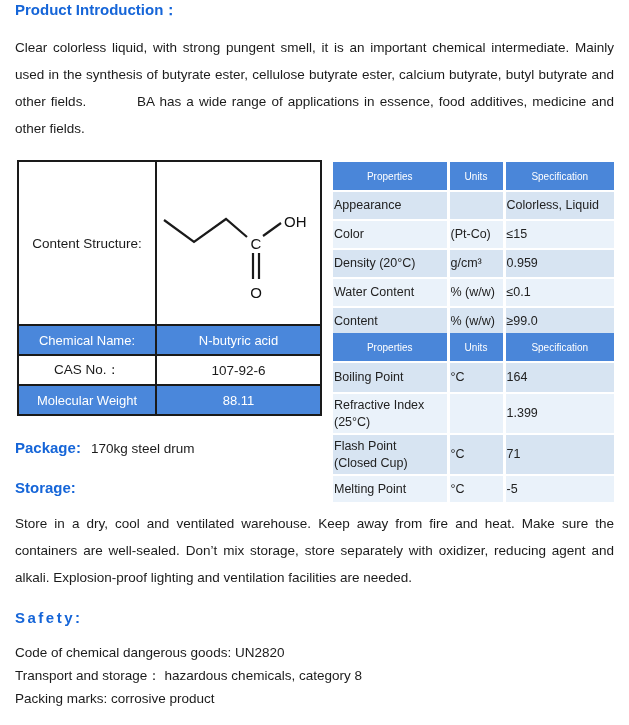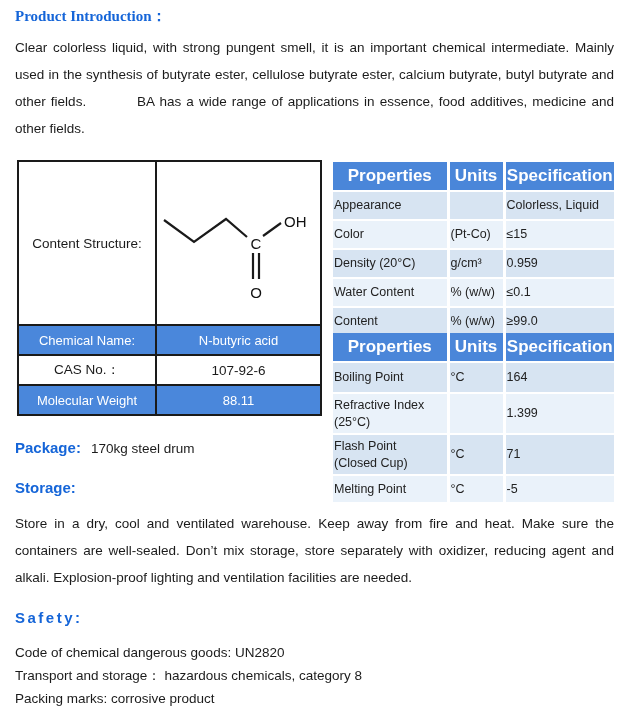--- a/index.html
+++ b/index.html
@@ -2,42 +2,42 @@
 <html><head>
 <meta charset="utf-8">
 <style>
   html,body { margin:0; padding:0; background:#fff; }
   #page {
     position:relative; width:629px; height:725px; background:#ffffff;
     font-family:"Liberation Sans", sans-serif; color:#1b1b1b;
     overflow:hidden;
   }
   .heading { color:#1565d8; font-weight:bold; font-size:15px; }
-  #page-title { position:absolute; left:15px; top:7px;font-family:Liberation Serif, serif; }
+  #page-title { position:absolute; left:15px; top:1px; }
 
   
   #intro { position:absolute; left:15px; top:34px; width:599px; font-size:13.5px; }
   .pline { height:27px; line-height:27px; white-space:nowrap; }
   .jline { text-align:justify; text-align-last:justify; text-justify:inter-word; white-space:normal; height:27px; line-height:27px; overflow:hidden; }
 
   
   #chem-table { position:absolute; left:17px; top:160px; border-collapse:collapse; table-layout:fixed; width:305px; }
   #chem-table td { border:2px solid #1a1a1a; text-align:center; vertical-align:middle; font-size:13.5px; }
   #chem-table .blue-cell { background:#4a87db; color:#ffffff; font-size:13px; }
   #chem-table .struct-row td { height:160px; }
   #chem-table .data-row td { height:26px; }
   #structure-cell { position:relative; }
   #structure-svg { position:absolute; left:0px; top:46px; }
 
   
   .spec-table { position:absolute; left:333px; border-collapse:collapse; table-layout:fixed; width:281px; font-size:12.5px; color:#222; }
   #spec-table-1 { top:162px; }
   #spec-table-2 { top:333px; }
   .spec-table th {
-    background:#4a86d9; color:#ffffff; font-weight:bold; font-size:17px;
+    background:#4a86d9; color:#ffffff; font-weight:normal; font-size:10px;
     height:26px; border-bottom:2px solid #fff; text-align:center; vertical-align:middle;
   }
   .spec-table td { text-align:left; vertical-align:middle; border-bottom:2px solid #fff; white-space:pre-line; line-height:1.35;margin-left:28px; }
   .spec-table th + th, .spec-table td + td { border-left:3px solid #fff; }
   .r-odd  td { background:#d7e4f2; }
   .r-even td { background:#eaf2fa; }
   .h27 td { height:25px; }
   .h29 td { height:27px; }
   .h39 td { height:37px; }
   .h26 td { height:24px; }

